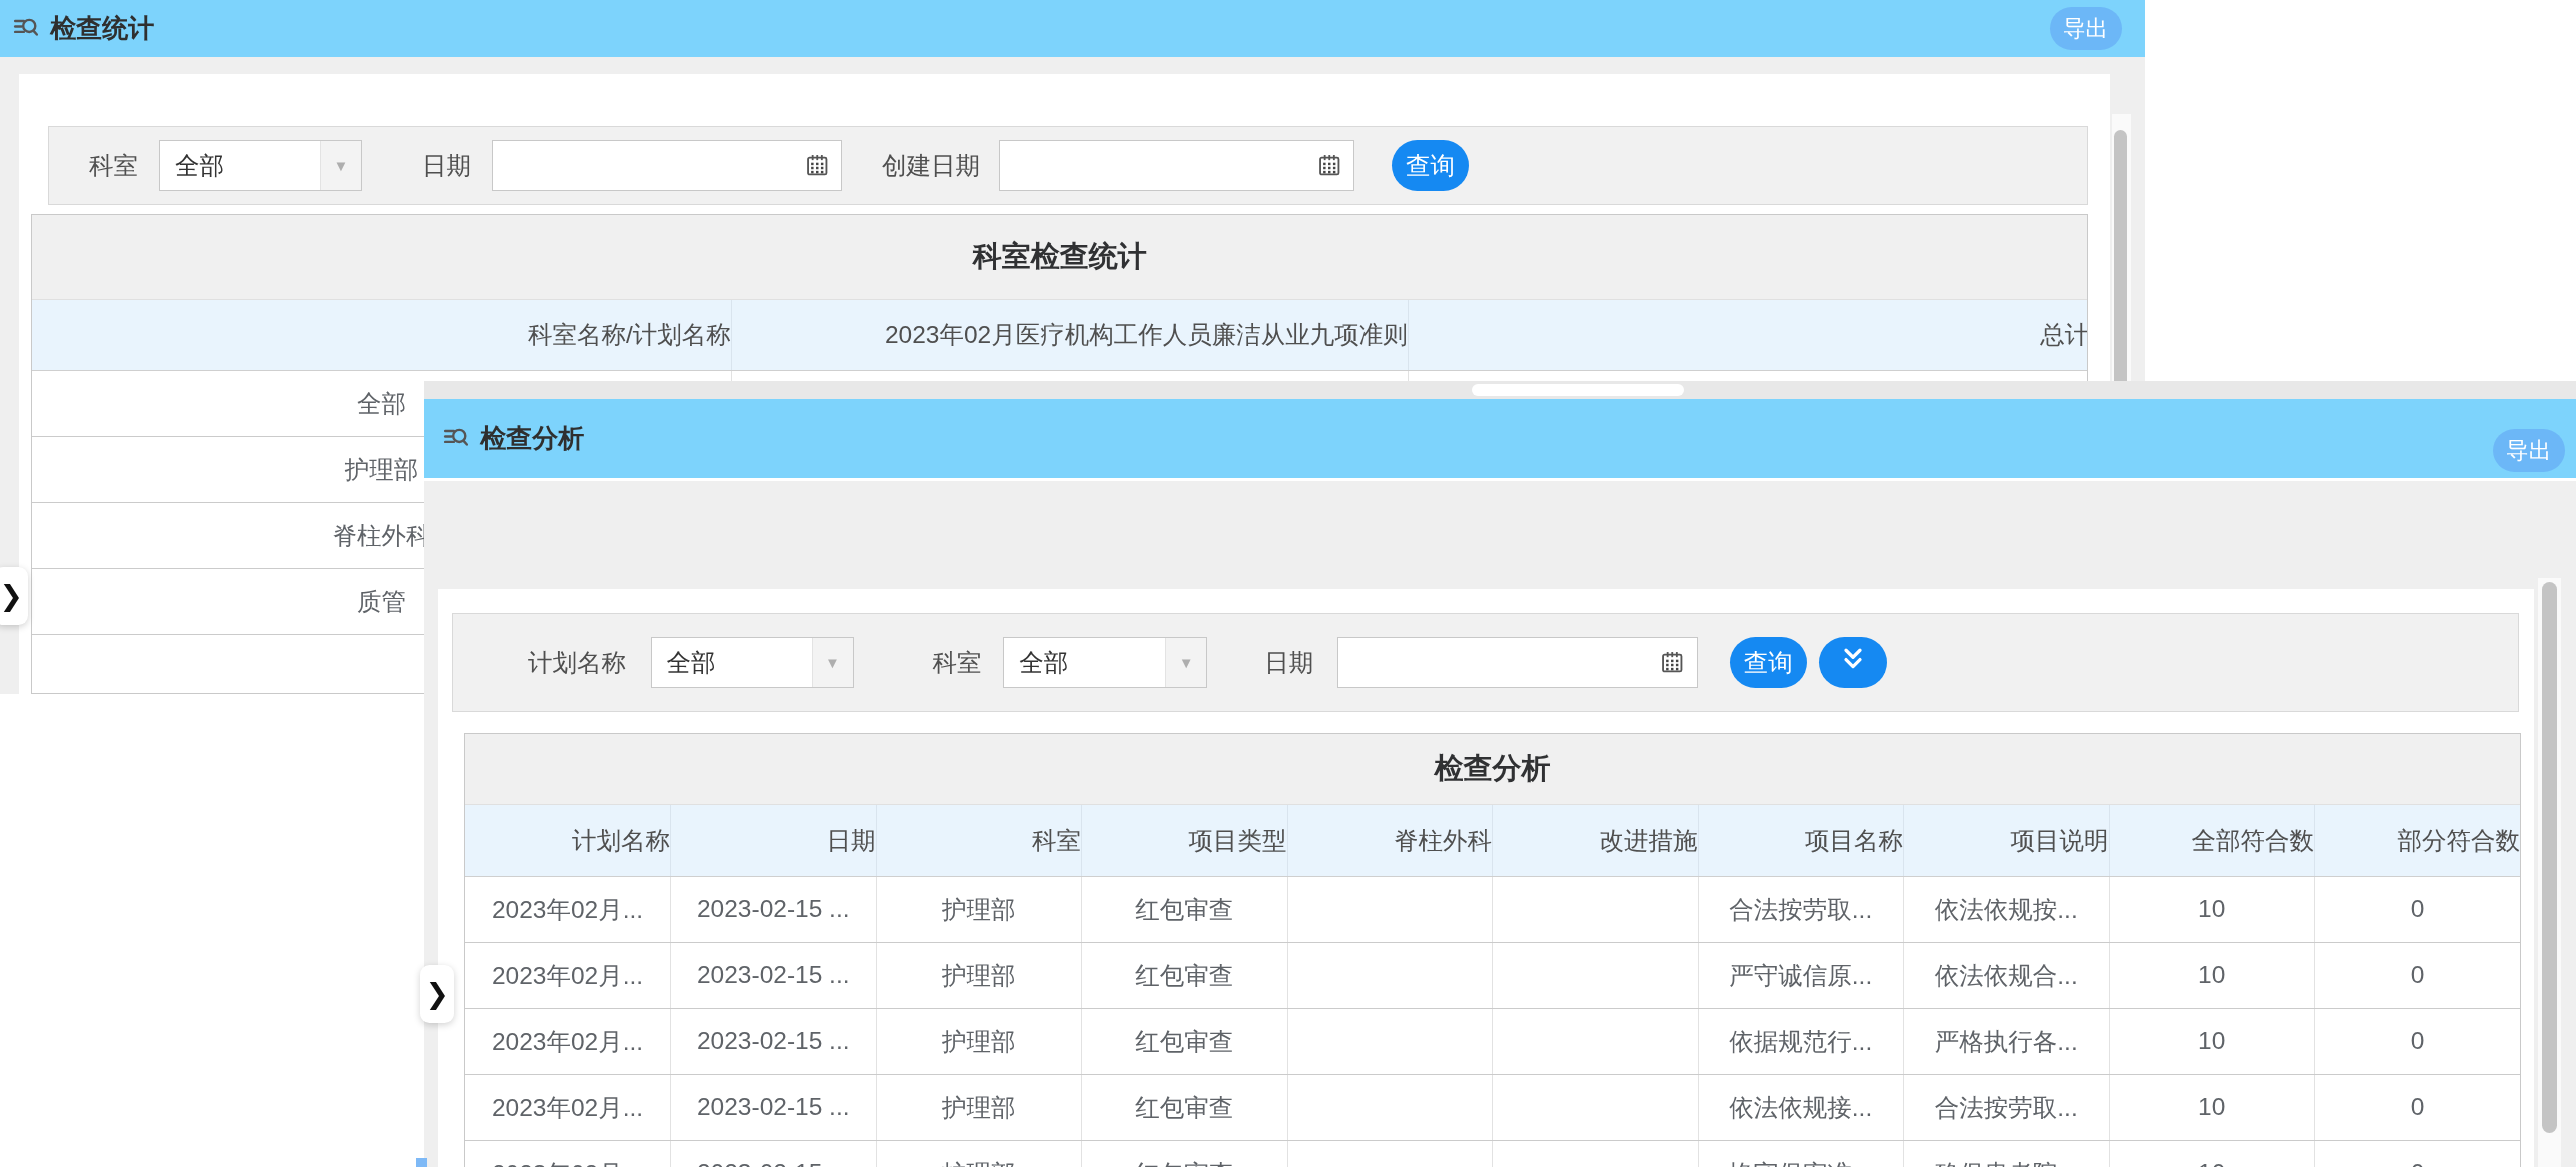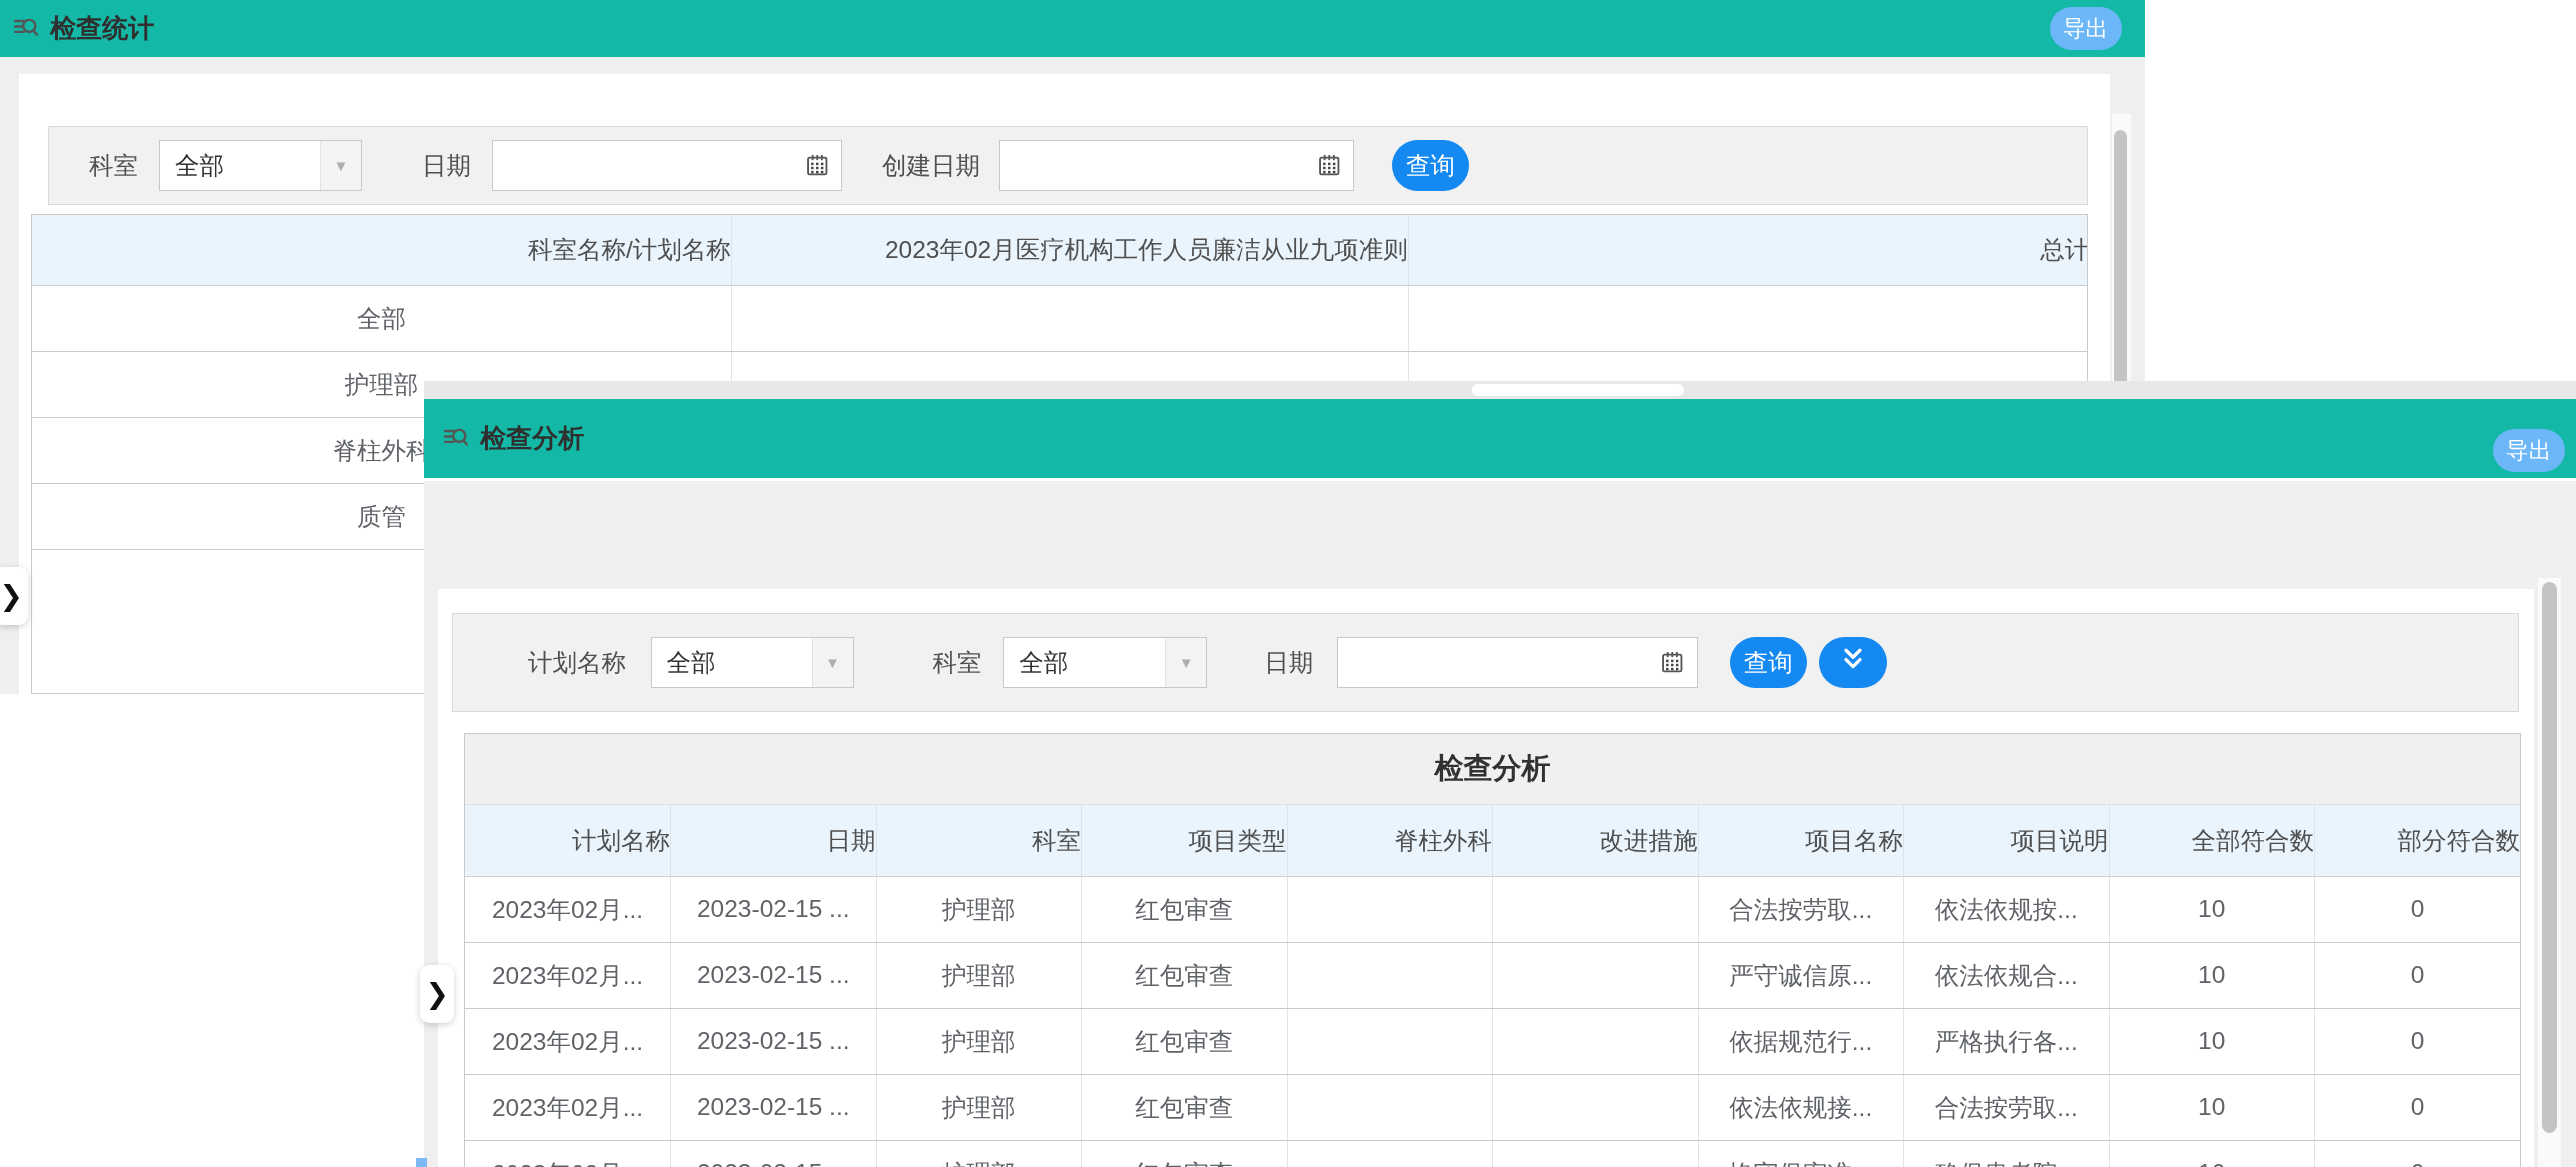--- a/index.html
+++ b/index.html
@@ -12,21 +12,21 @@
     --cell-border:#c9c9c9;
     --txt:#5f6368;
   }
   *{margin:0;padding:0;box-sizing:border-box;}
   html,body{width:2576px;height:1168px;background:#fff;}
   #screen{position:relative;width:2576px;height:1168px;overflow:hidden;background:#fff;
           font-family:"Liberation Sans","DejaVu Sans",sans-serif;color:var(--txt);}
   .window{position:absolute;background:#fff;}
   
   #w1{left:0;top:0;width:2145px;height:694px;}
-  .titlebar{position:absolute;left:0;top:0;right:0;height:57px;background:#14b8a6;display:flex;align-items:center;}
+  .titlebar{position:absolute;left:0;top:0;right:0;height:57px;background:#7dd3fc;display:flex;align-items:center;}
   .titlebar .ttl{display:flex;align-items:center;gap:11.3px;margin-left:13px;}
   .win-title{font-size:26px;font-weight:bold;color:#2f2f2f;}
   .export-btn{position:absolute;top:6.6px;height:43px;width:72px;border:none;border-radius:21.7px;
               background:var(--export-blue);color:#fff;font-size:22.6px;cursor:pointer;
               font-family:inherit;display:flex;align-items:center;justify-content:center;}
   #w1 .export-btn{right:23.5px;}
   .w-body{position:absolute;left:0;right:0;bottom:0;background:var(--body-gray);}
   #w1 .w-body{top:57px;}
   .panel{position:absolute;background:#fff;}
   #w1 .panel{left:19px;top:17px;width:2091px;bottom:0;}
@@ -164,20 +164,23 @@
                     <rect x="10.8" y="17.5" width="2.4" height="2.4"></rect>
                     <rect x="15.6" y="17.5" width="2.4" height="2.4"></rect>
                 </g>
               </svg>
             </span>
           </div>
           <button class="btn" style="width:77px;margin-left:38px;">查询</button>
         </div>
 
         <div class="tcontainer">
+          <div class="tband">
+            <span>科室检查统计</span>
+          </div>
           <table class="grid">
             <colgroup>
                 <col style="width:699px">
                 <col style="width:677px">
                 <col style="width:681px">
               </colgroup>
             <thead>
                 <tr>
                   <th>科室名称/计划名称</th>
                   <th>2023年02月医疗机构工作人员廉洁从业九项准则</th>

